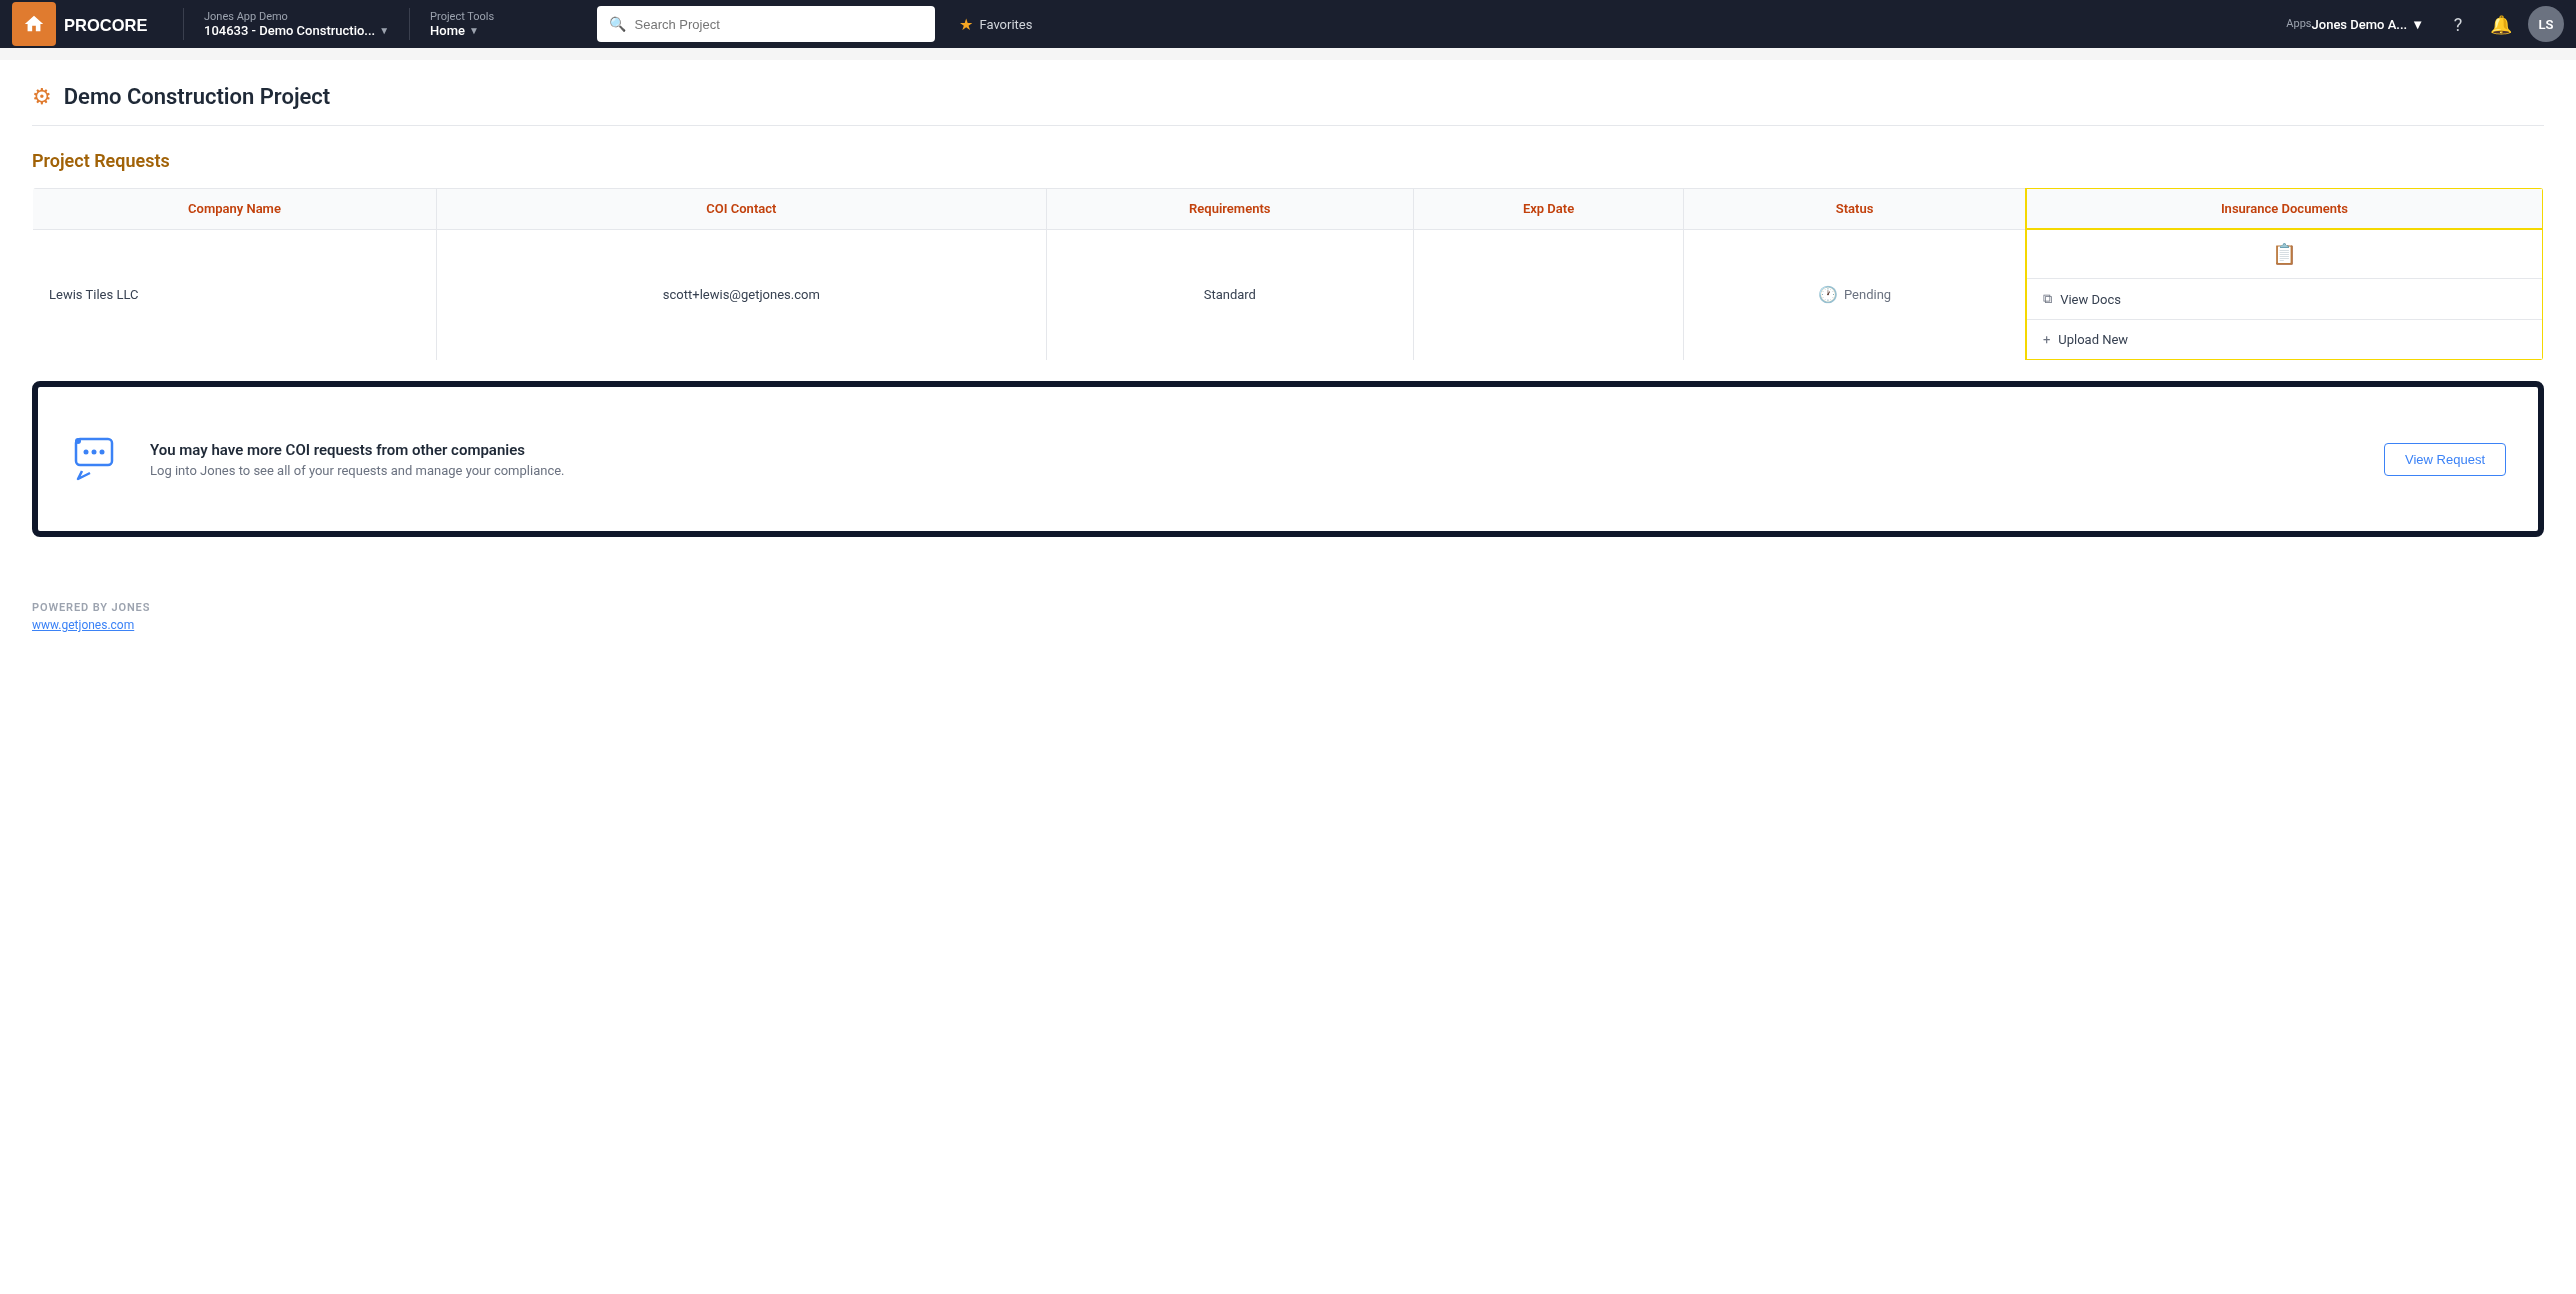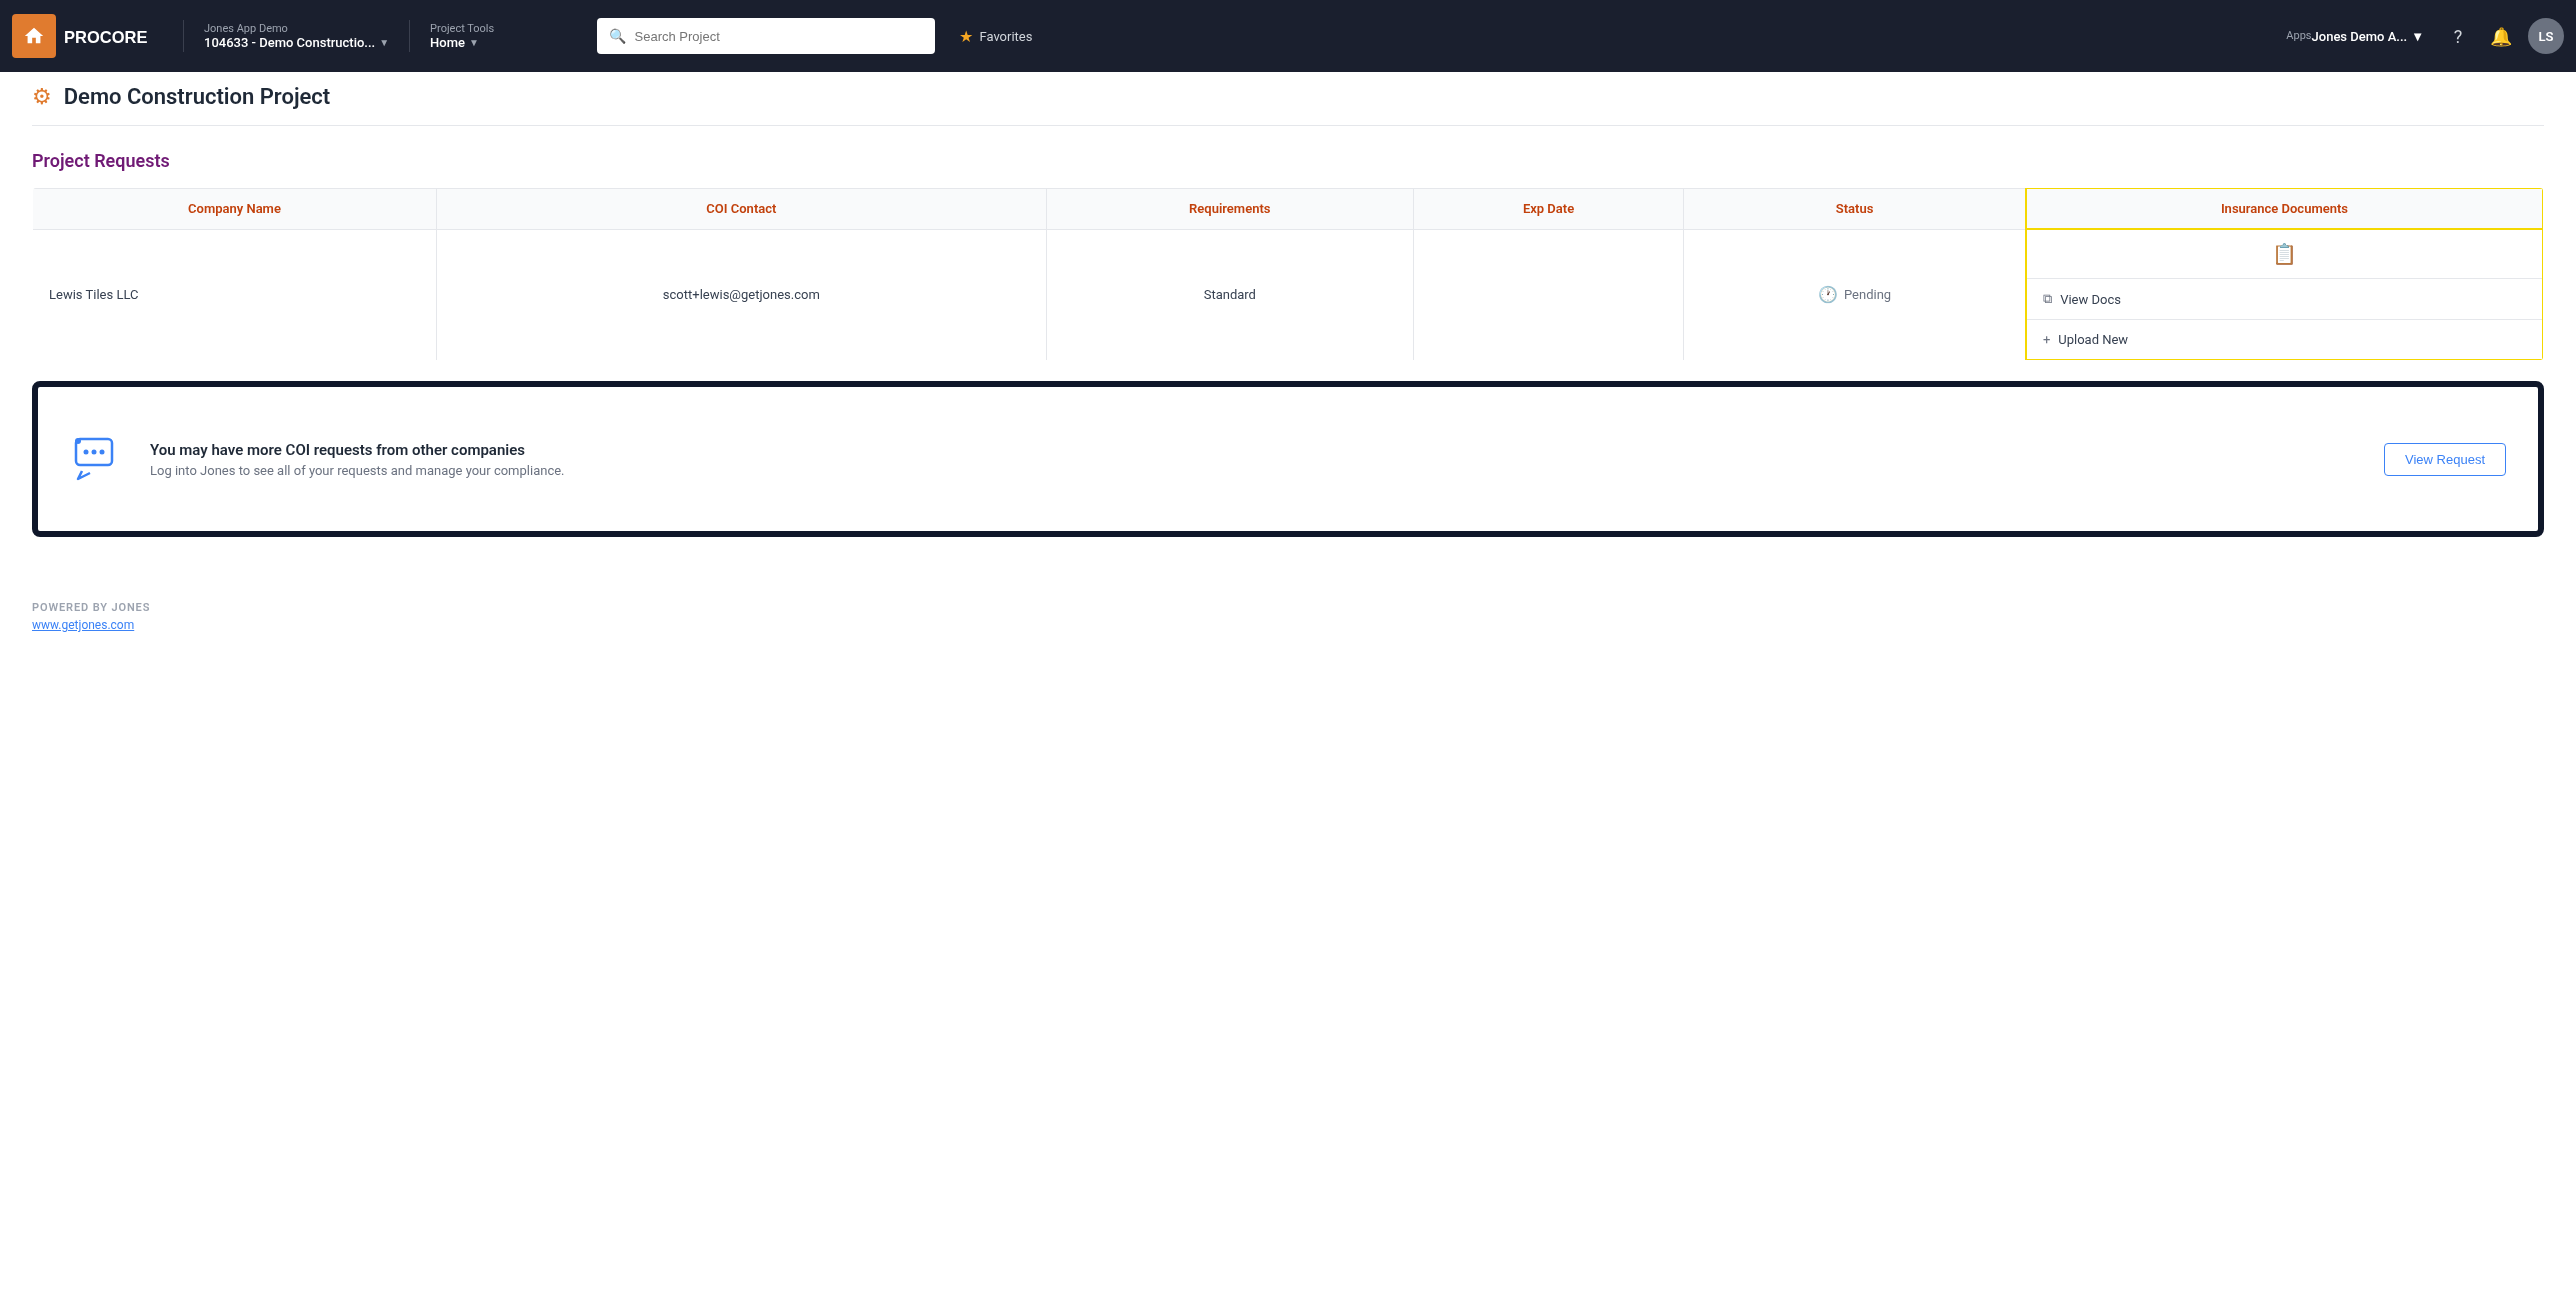--- a/index.html
+++ b/index.html
@@ -1,21 +1,21 @@
 <!DOCTYPE html>
 <html><head>
   <meta charset="utf-8">
   <style>
     * { box-sizing: border-box; margin: 0; padding: 0; }
     body { font-family: -apple-system, BlinkMacSystemFont, 'Segoe UI', Roboto, sans-serif; background: #f5f5f5; min-height: 100vh; }
 
     
     .navbar {
       background: #1a1f2e;
-      height: 72px;
+      height: 48px;
       display: flex;
       align-items: center;
       padding: 0 12px;
       gap: 8px;
       position: fixed;
       top: 0; left: 0; right: 0;
       z-index: 100;
     }
     .nav-home-btn {
       background: #e07b2f;
@@ -111,21 +111,21 @@
       display: flex;
       align-items: center;
       gap: 12px;
       padding-bottom: 16px;
       border-bottom: 1px solid #e5e7eb;
       margin-bottom: 24px;
     }
     .gear-icon { color: #e07b2f; font-size: 22px; }
     .page-title { font-size: 22px; font-weight: 600; color: #1f2937; }
 
-    .section-title { font-size: 18px; font-weight: 600; color: #701a75; margin-bottom: 16px; }
+    .section-title { font-size: 18px; font-weight: 600; color: #a16207; margin-bottom: 16px; }
 
     
     .requests-table {
       width: 100%;
       border-collapse: collapse;
       border: 1px solid #e5e7eb;
       border-radius: 4px;
       overflow: hidden;
       margin-bottom: 20px;
     }

